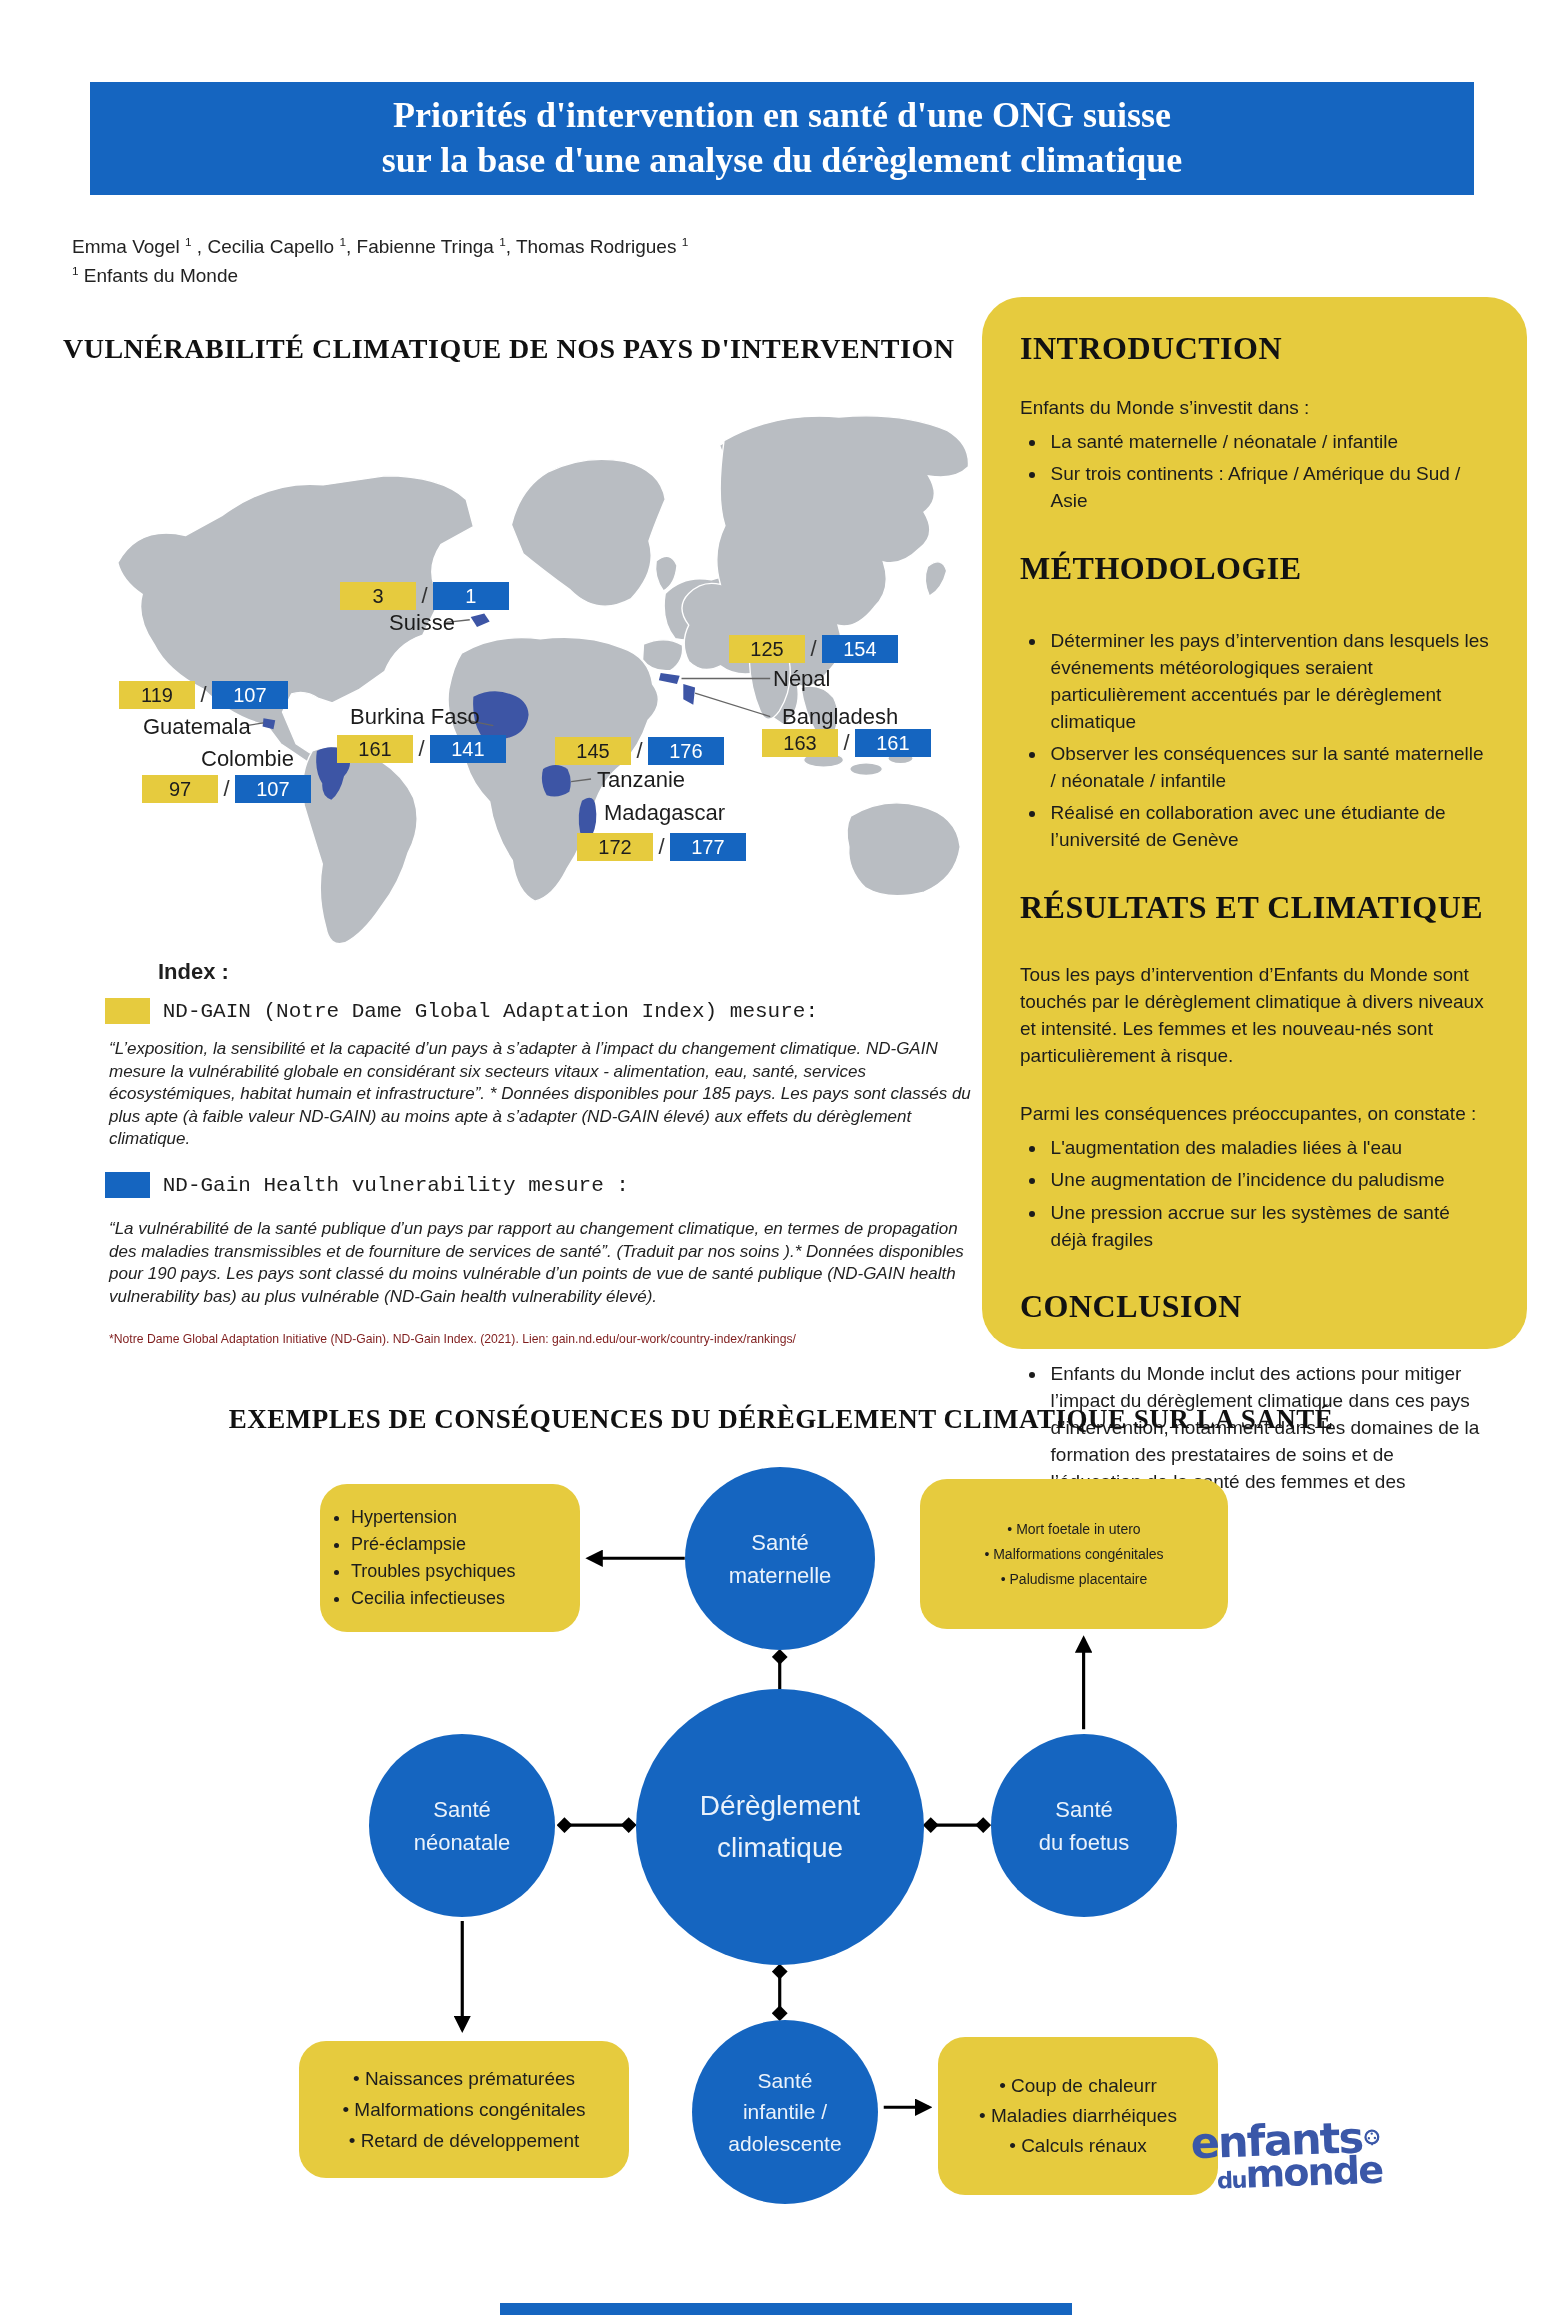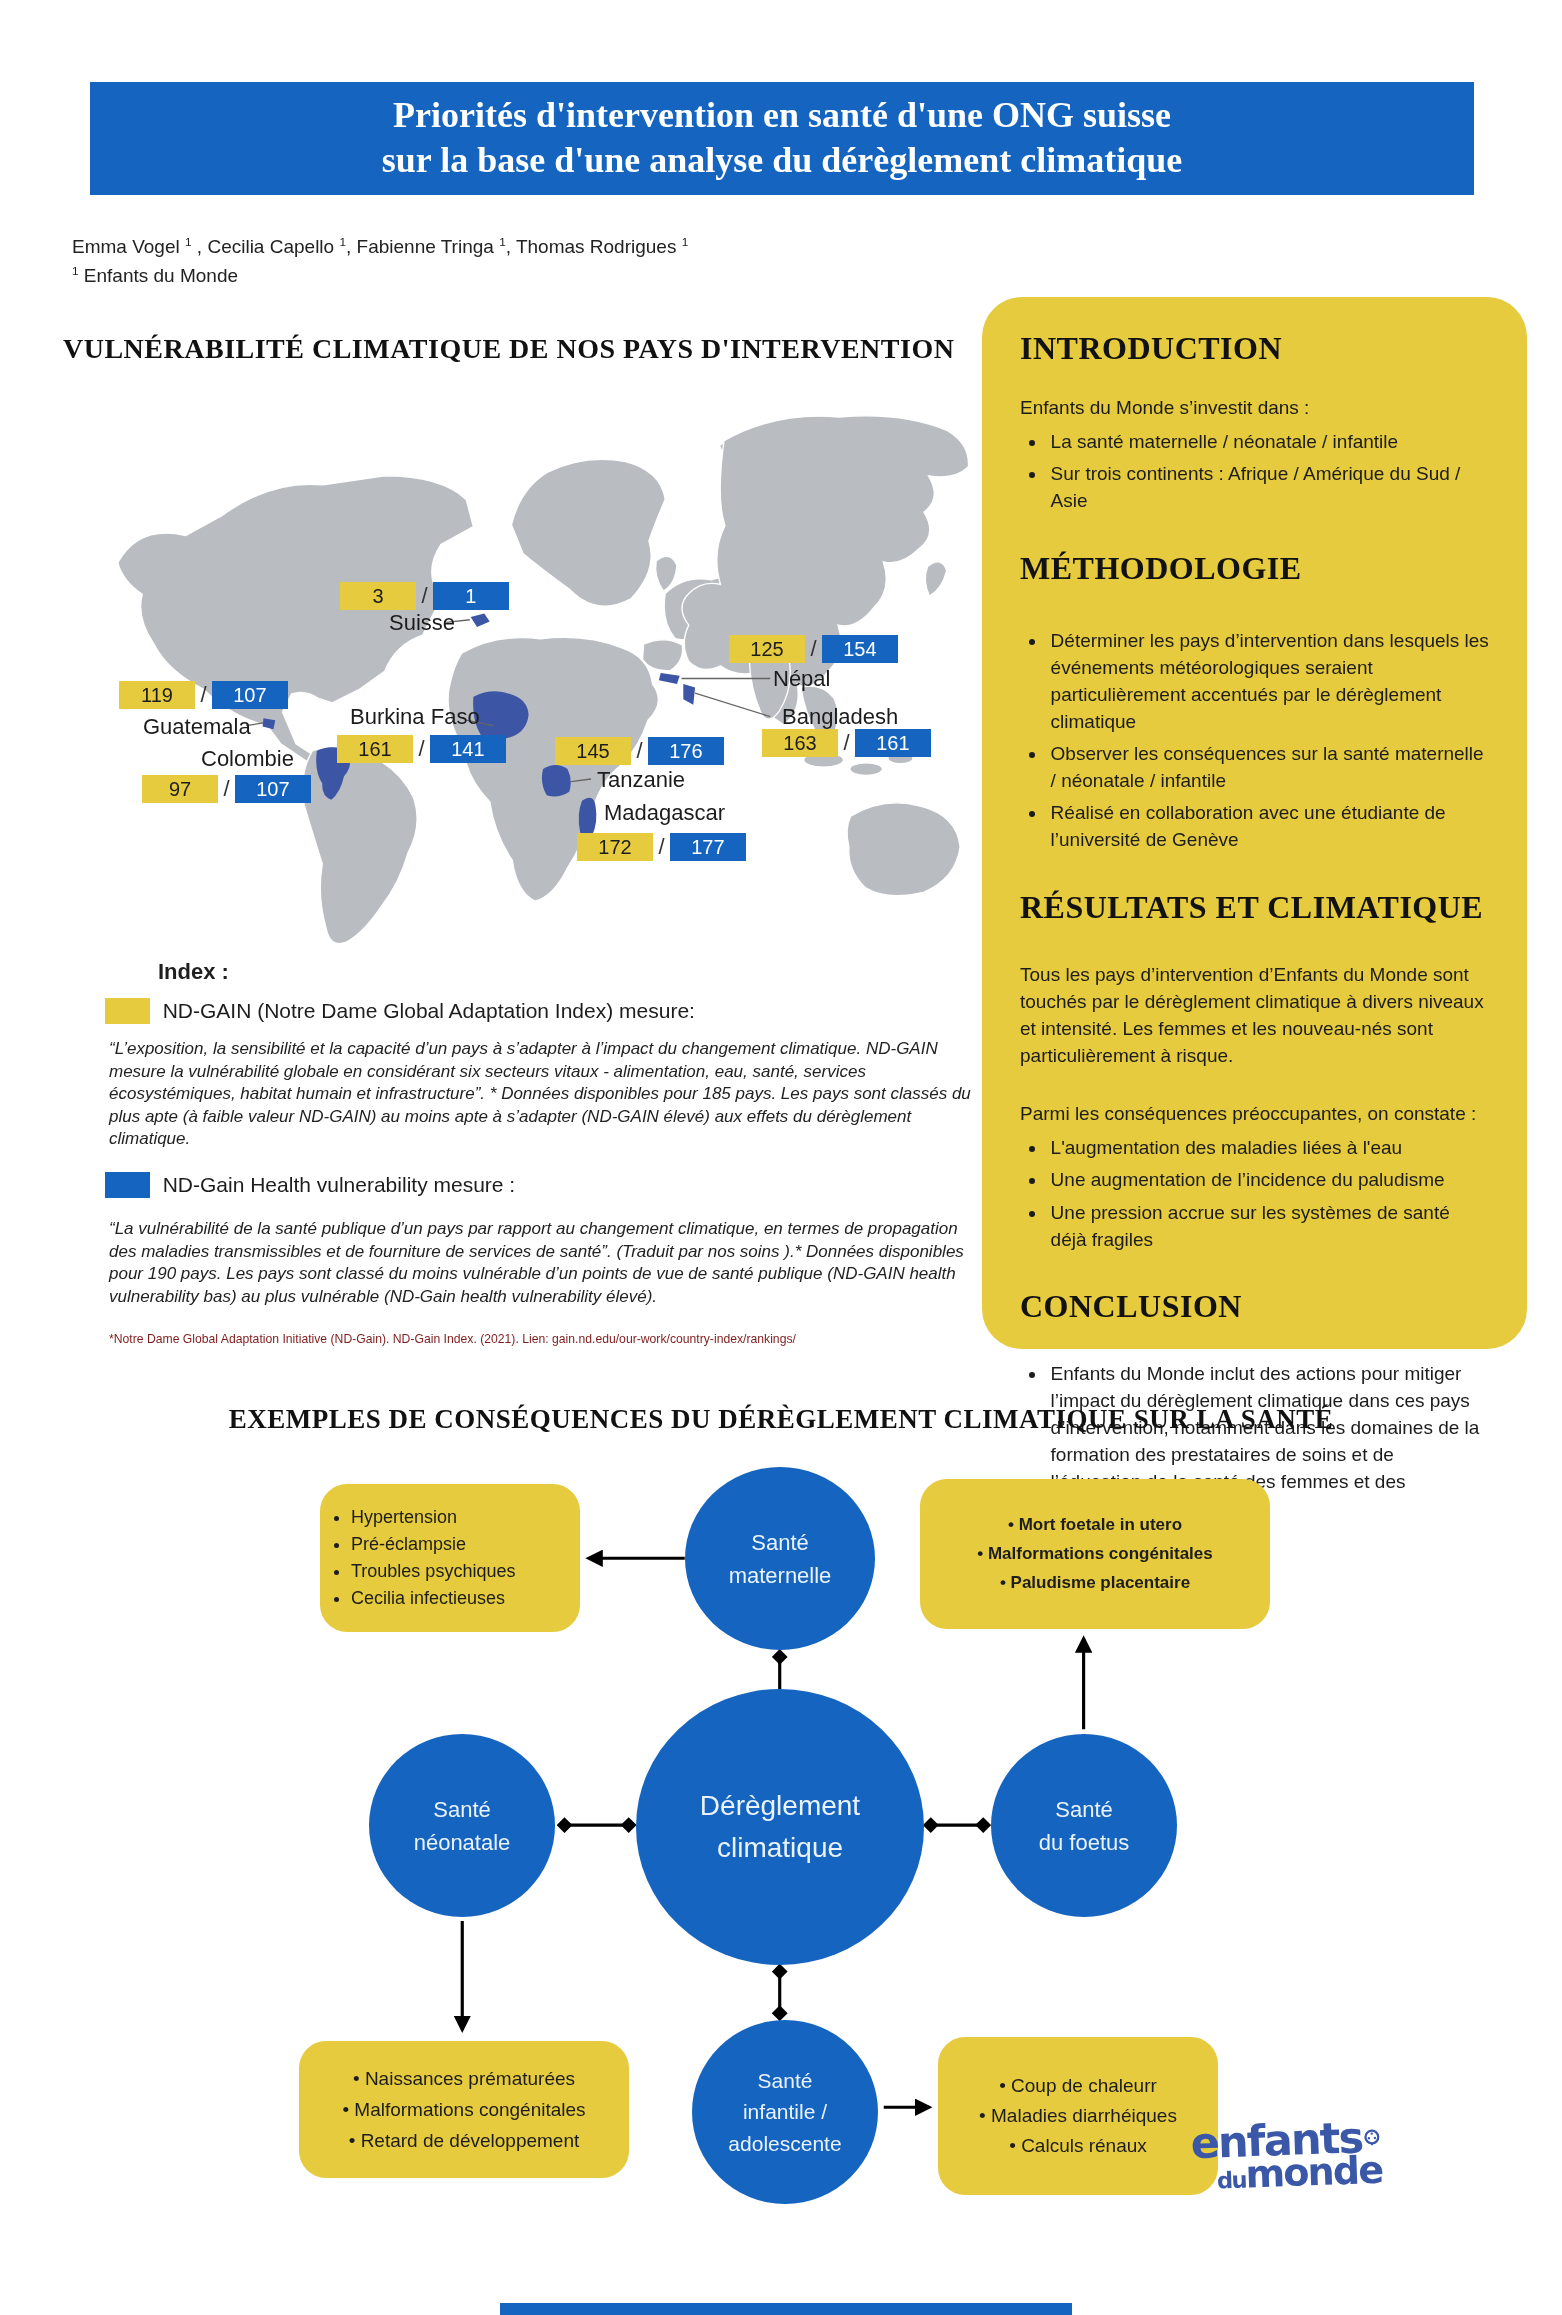--- a/index.html
+++ b/index.html
@@ -26,21 +26,21 @@
   #map-wrap{left:86px;top:389px;width:887px;height:561px;}
   .country-name{position:absolute;font-size:22px;color:#1c1c1c;white-space:nowrap;}
   .valrow{position:absolute;display:flex;align-items:center;gap:5.4px;font-size:20px;}
   .valbox{width:76px;height:28px;display:flex;align-items:center;justify-content:center;}
   .valbox.y{background:var(--yellow);color:#1d1d1d;}
   .valbox.b{background:var(--blue);color:#fff;}
   .slash{font-size:22px;color:#333;}
 
   
   #index-title{left:158px;top:959px;font-size:22px;font-weight:bold;}
-  .legend-row{display:flex;align-items:center;gap:12.7px;}
+  .legend-row{display:flex;align-items:center;gap:12.7px;font-family:Liberation Mono, monospace;}
   #legend1{left:105px;top:998px;}
   #legend2{left:105px;top:1172px;}
   .swatch{width:45px;height:26px;display:inline-block;}
   .legend-label{font-size:21px;color:#1d1d1d;}
   .quote{left:109px;width:864px;font-style:italic;font-size:17px;line-height:22.6px;color:#222;}
   #quote1{top:1038px;}
   #quote2{top:1218px;}
   #footnote{left:109px;top:1332px;font-size:12.2px;color:#7f1d1d;}
 
   
@@ -56,21 +56,21 @@
 
   
   .dbox{position:absolute;background:var(--yellow);border-radius:27px;box-sizing:border-box;
         display:flex;flex-direction:column;justify-content:center;color:#1d1d1d;}
   .dbox ul{margin:0;padding:0 0 0 31px;}
   .dbox li{margin:6.3px 0;}
   .dbox.centered{align-items:center;}
   .dbox.centered ul{padding:0;list-style:none;text-align:center;}
   .dbox.centered li:before{content:"•  ";}
   #box-maternal{left:320px;top:1484px;width:260px;height:148px;font-size:18px;}
-  #box-foetal{left:920px;top:1479px;width:350px;height:150px;font-size:17px;font-weight:bold;}
+  #box-foetal{left:920px;top:1479px;width:308px;height:150px;font-size:14px;}
   #box-foetal li{margin:9px 0;}
   #box-neonatal{left:299px;top:2041px;width:330px;height:137px;font-size:19px;}
   #box-neonatal li{margin:9px 0;}
   #box-infant{left:938px;top:2037px;width:280px;height:158px;font-size:19px;}
   #box-infant li{margin:8.1px 0;}
 
   .circle{position:absolute;background:var(--blue);border-radius:50%;display:flex;align-items:center;justify-content:center;
           color:#eaf2fb;text-align:center;white-space:pre-line;font-size:22px;line-height:1.5;}
   #c-maternelle{left:685px;top:1467px;width:190px;height:183px;}
   #c-neonatale{left:369px;top:1734px;width:186px;height:183px;}

